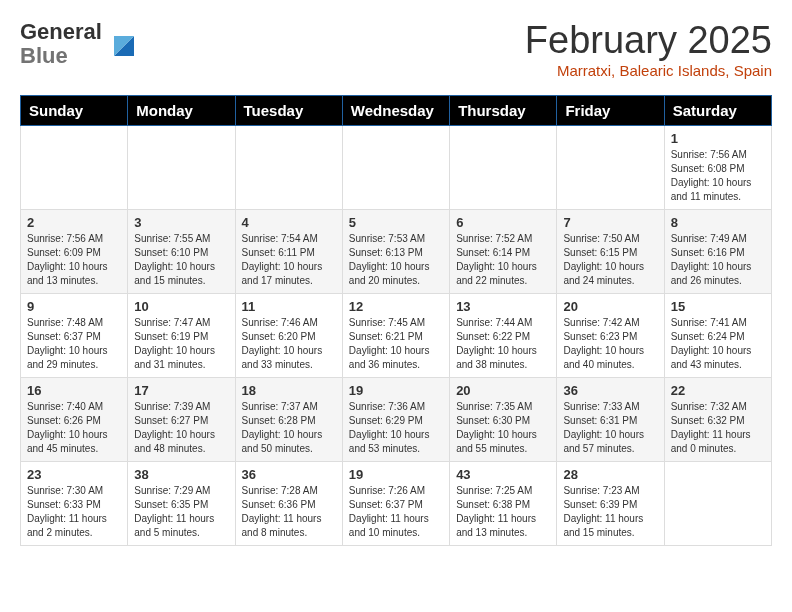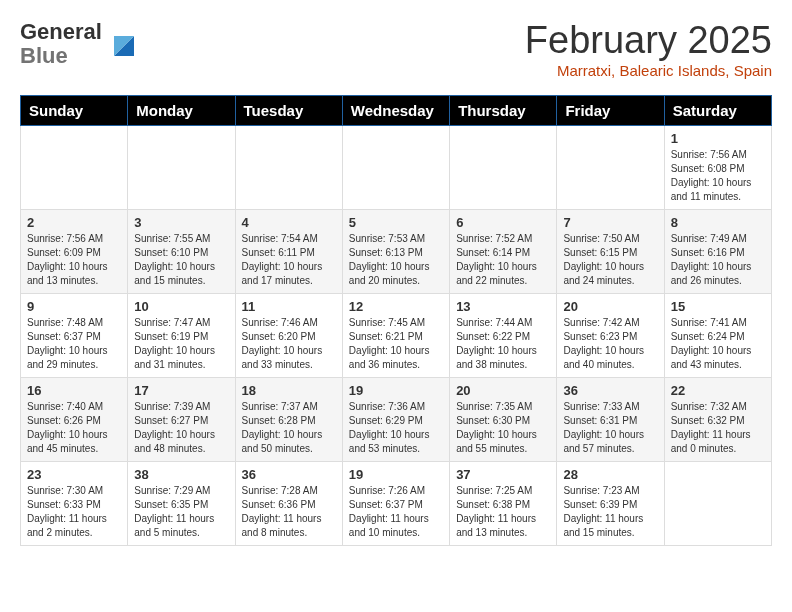--- a/index.html
+++ b/index.html
@@ -287,21 +287,21 @@
 Sunset: 6:36 PM
 Daylight: 11 hours and 8 minutes.</div>
         </td>
         <td>
           <span class="day-number">19</span>
           <div class="day-info">Sunrise: 7:26 AM
 Sunset: 6:37 PM
 Daylight: 11 hours and 10 minutes.</div>
         </td>
         <td>
-          <span class="day-number">37</span>
+          <span class="day-number">43</span>
           <div class="day-info">Sunrise: 7:25 AM
 Sunset: 6:38 PM
 Daylight: 11 hours and 13 minutes.</div>
         </td>
         <td>
           <span class="day-number">28</span>
           <div class="day-info">Sunrise: 7:23 AM
 Sunset: 6:39 PM
 Daylight: 11 hours and 15 minutes.</div>
         </td>

